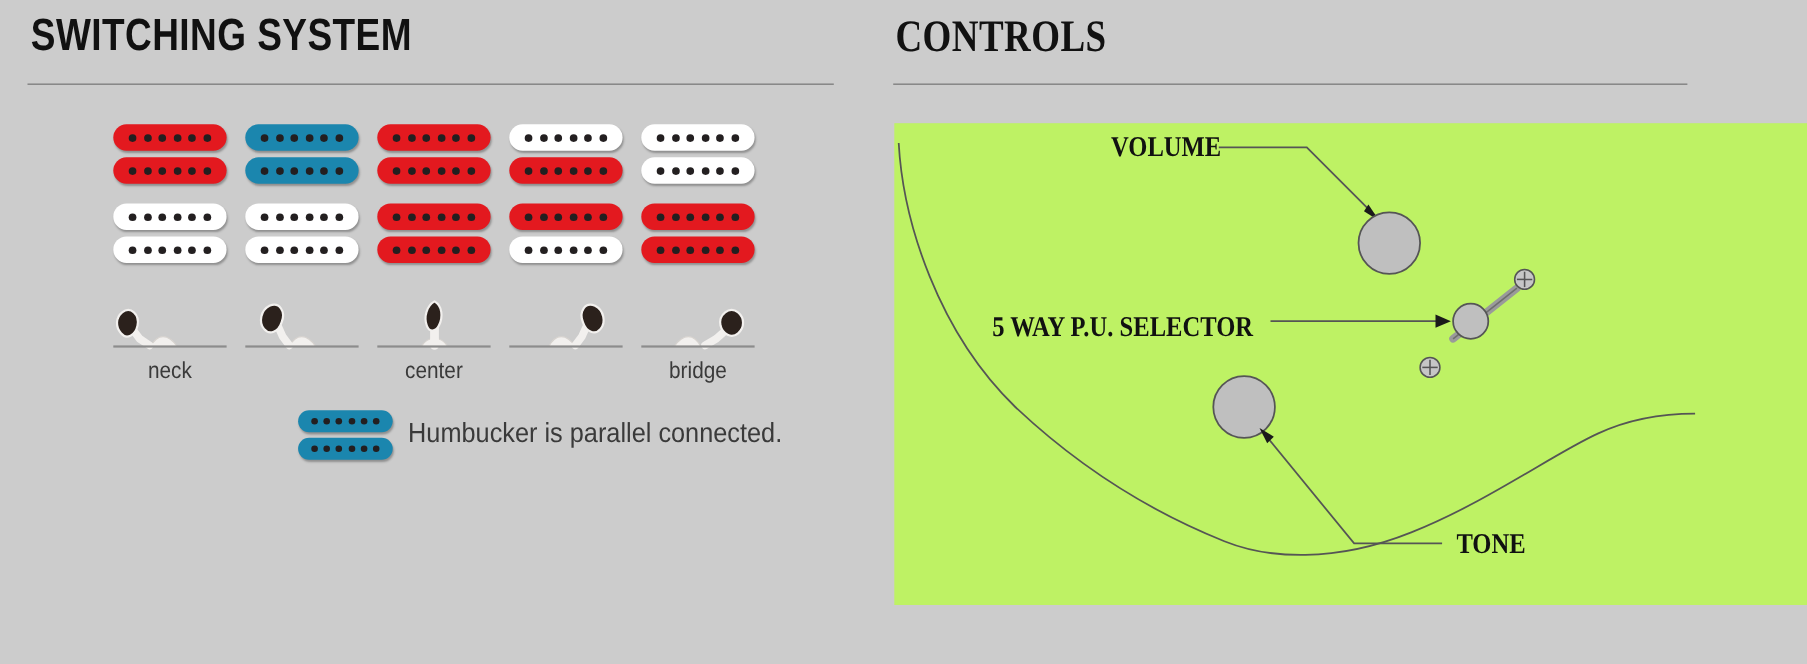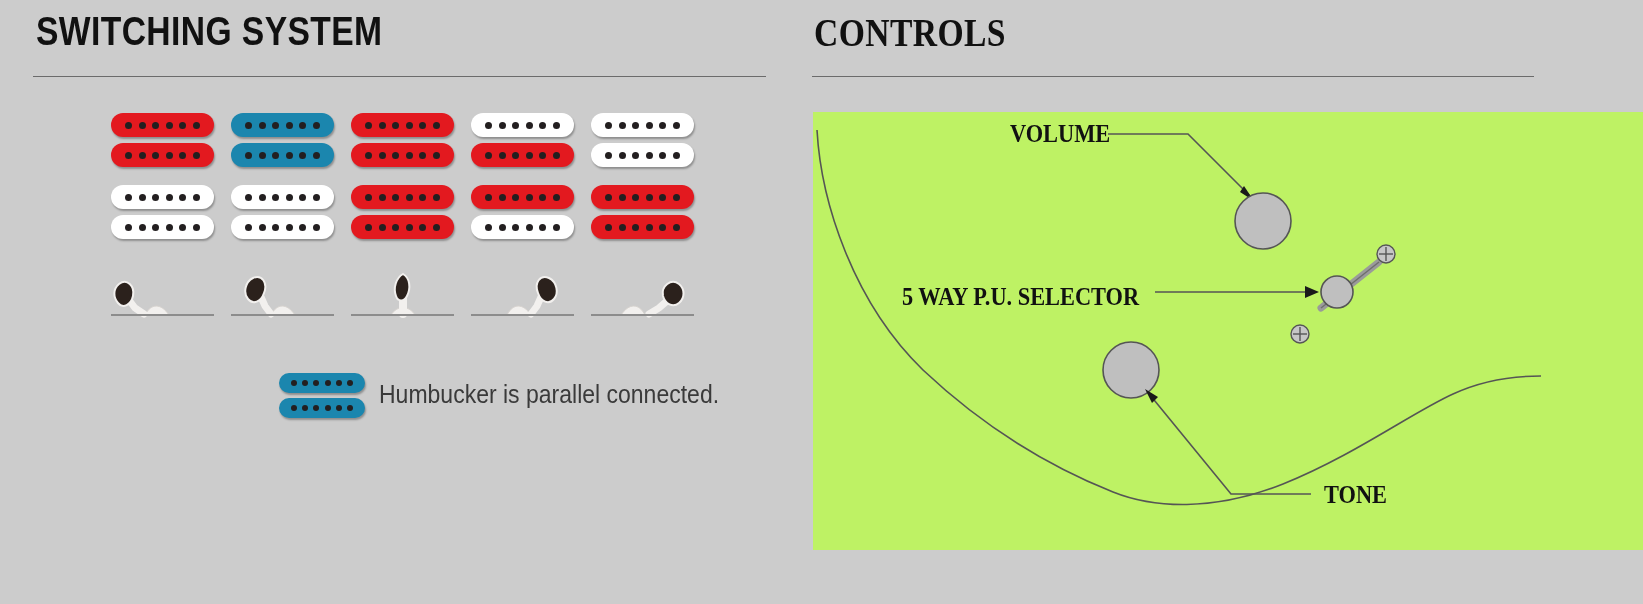--- a/index.html
+++ b/index.html
@@ -2,21 +2,21 @@
 <html><head>
 <meta charset="utf-8">
 <style>
   html,body{margin:0;padding:0;}
   body{
     width:1643px;height:604px;background:#cccccc;
     font-family:"Liberation Sans",sans-serif;
     overflow:hidden;position:relative;
   }
   .panel{position:absolute;top:0;height:604px;}
-  #left-panel{left:16px;width:800px;}
+  #left-panel{left:8px;width:800px;}
   #right-panel{left:800px;width:843px;font-family:Liberation Serif, serif;}
 
   .section-title{
     position:absolute;font-weight:bold;color:#111;
     letter-spacing:.5px;white-space:nowrap;
     transform:scaleX(.82);transform-origin:left center;
   }
   #switching-title{left:20px;top:8px;font-size:41px;}
   #controls-title{left:14px;top:8px;font-size:41px;}
   .title-rule{position:absolute;height:1px;background:#6b6b6b;}
@@ -325,20 +325,27 @@
     <div class="lever-cell" style="left:480px">
       <svg class="lever-svg" width="103" height="50" viewBox="0 0 103 50">
         <path d="M30 43 C38 31 48 31 54 43 Z" fill="#f2f0ee" stroke="#d6d2ce" stroke-width="1"></path>
         <path d="M58 42 L68 36 L76 29" stroke="#f2f0ee" stroke-width="7" fill="none" stroke-linecap="round"></path>
         <path d="M88 12 C94 17 94 26 88 31 C82 36 74 32 72 24 C70 14 80 6 88 12 Z" fill="#2b211c" stroke="#f2f0ee" stroke-width="2"></path>
       </svg>
       <div class="lever-base-line"></div>
     </div>
   </div>
 
+  <div id="position-labels">
+    <div class="pos-label" style="left:0px">neck</div>
+    <div class="pos-label" style="left:120px"></div>
+    <div class="pos-label" style="left:240px">center</div>
+    <div class="pos-label" style="left:360px"></div>
+    <div class="pos-label" style="left:480px">bridge</div>
+  </div>
 
   <div id="legend">
     <div id="legend-swatch">
       <div class="coil c1 blue">
         <span class="pole"></span>
           <span class="pole"></span>
           <span class="pole"></span>
           <span class="pole"></span>
           <span class="pole"></span>
           <span class="pole"></span>

